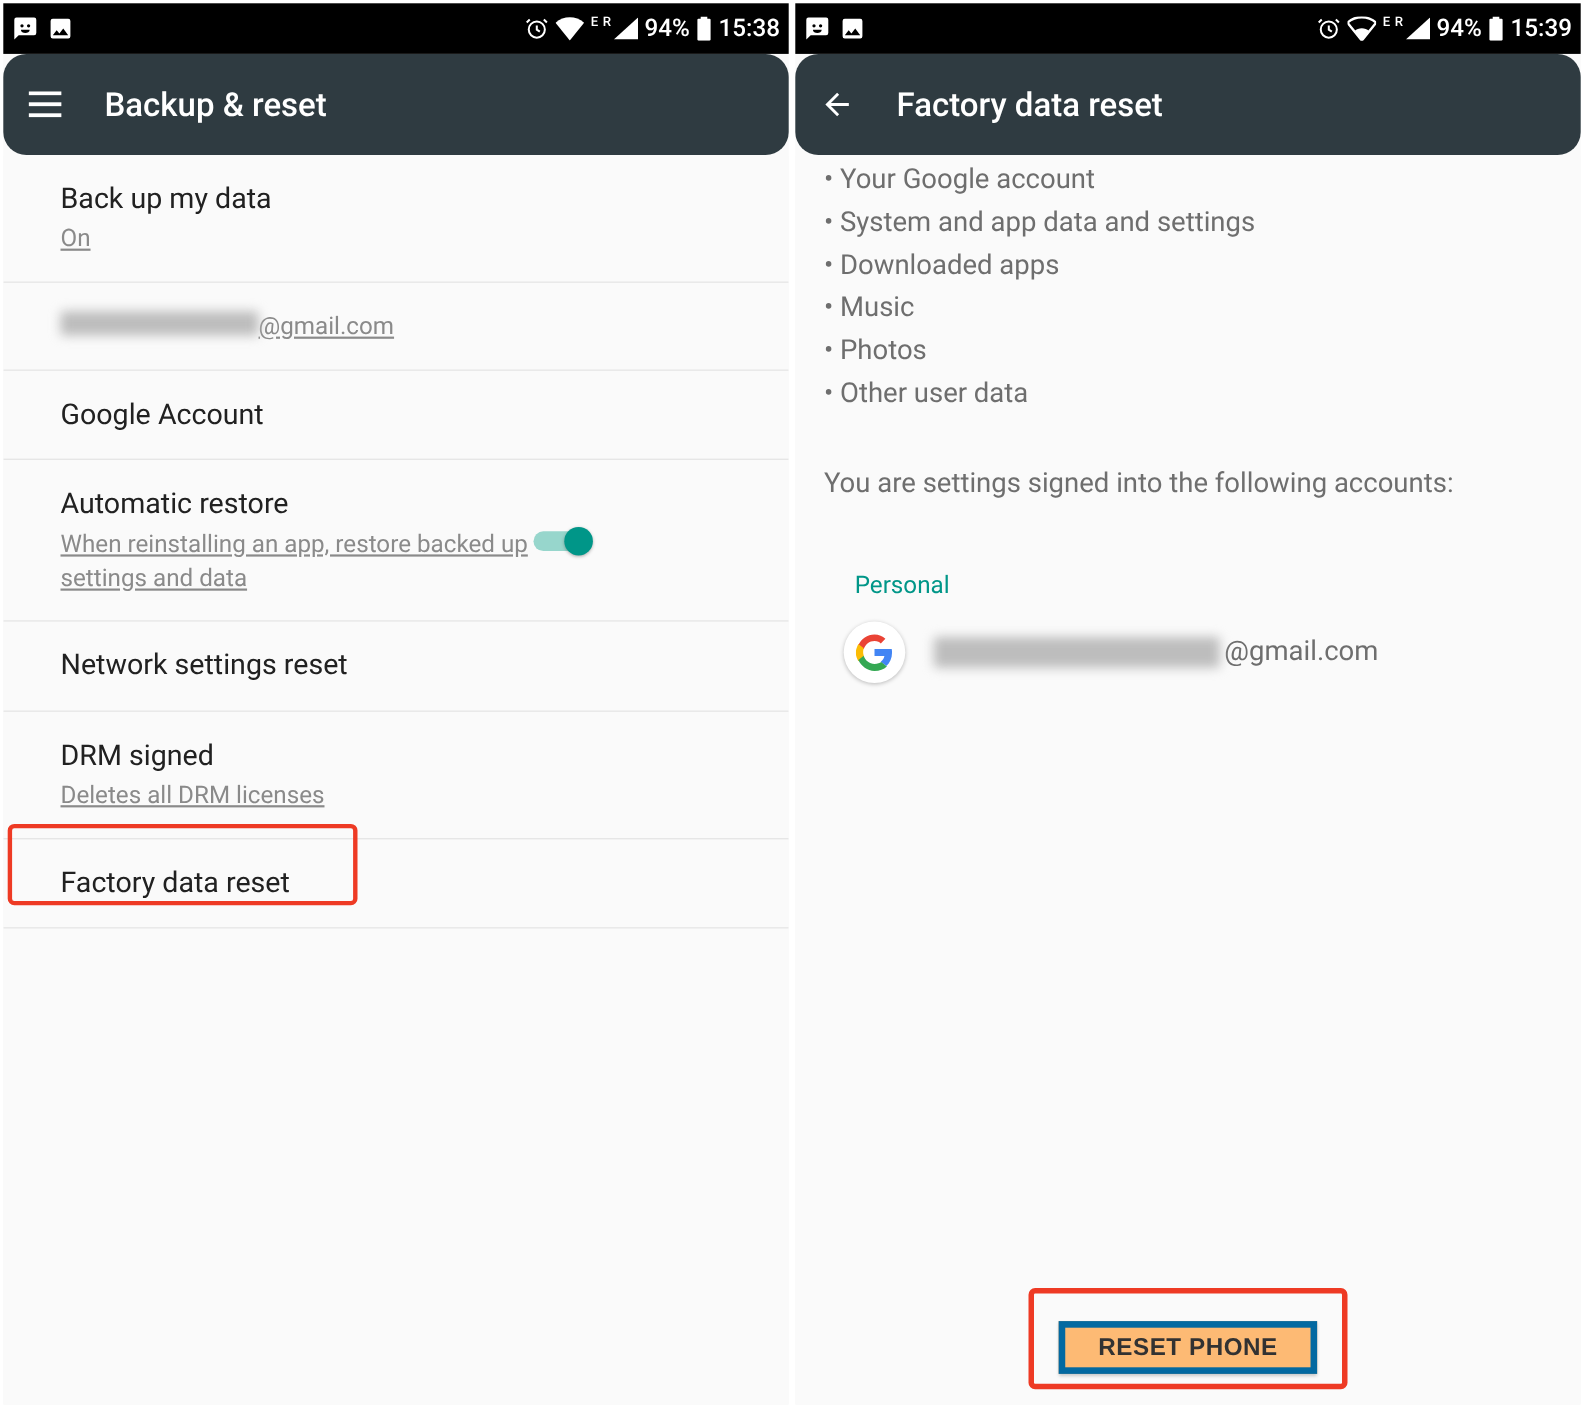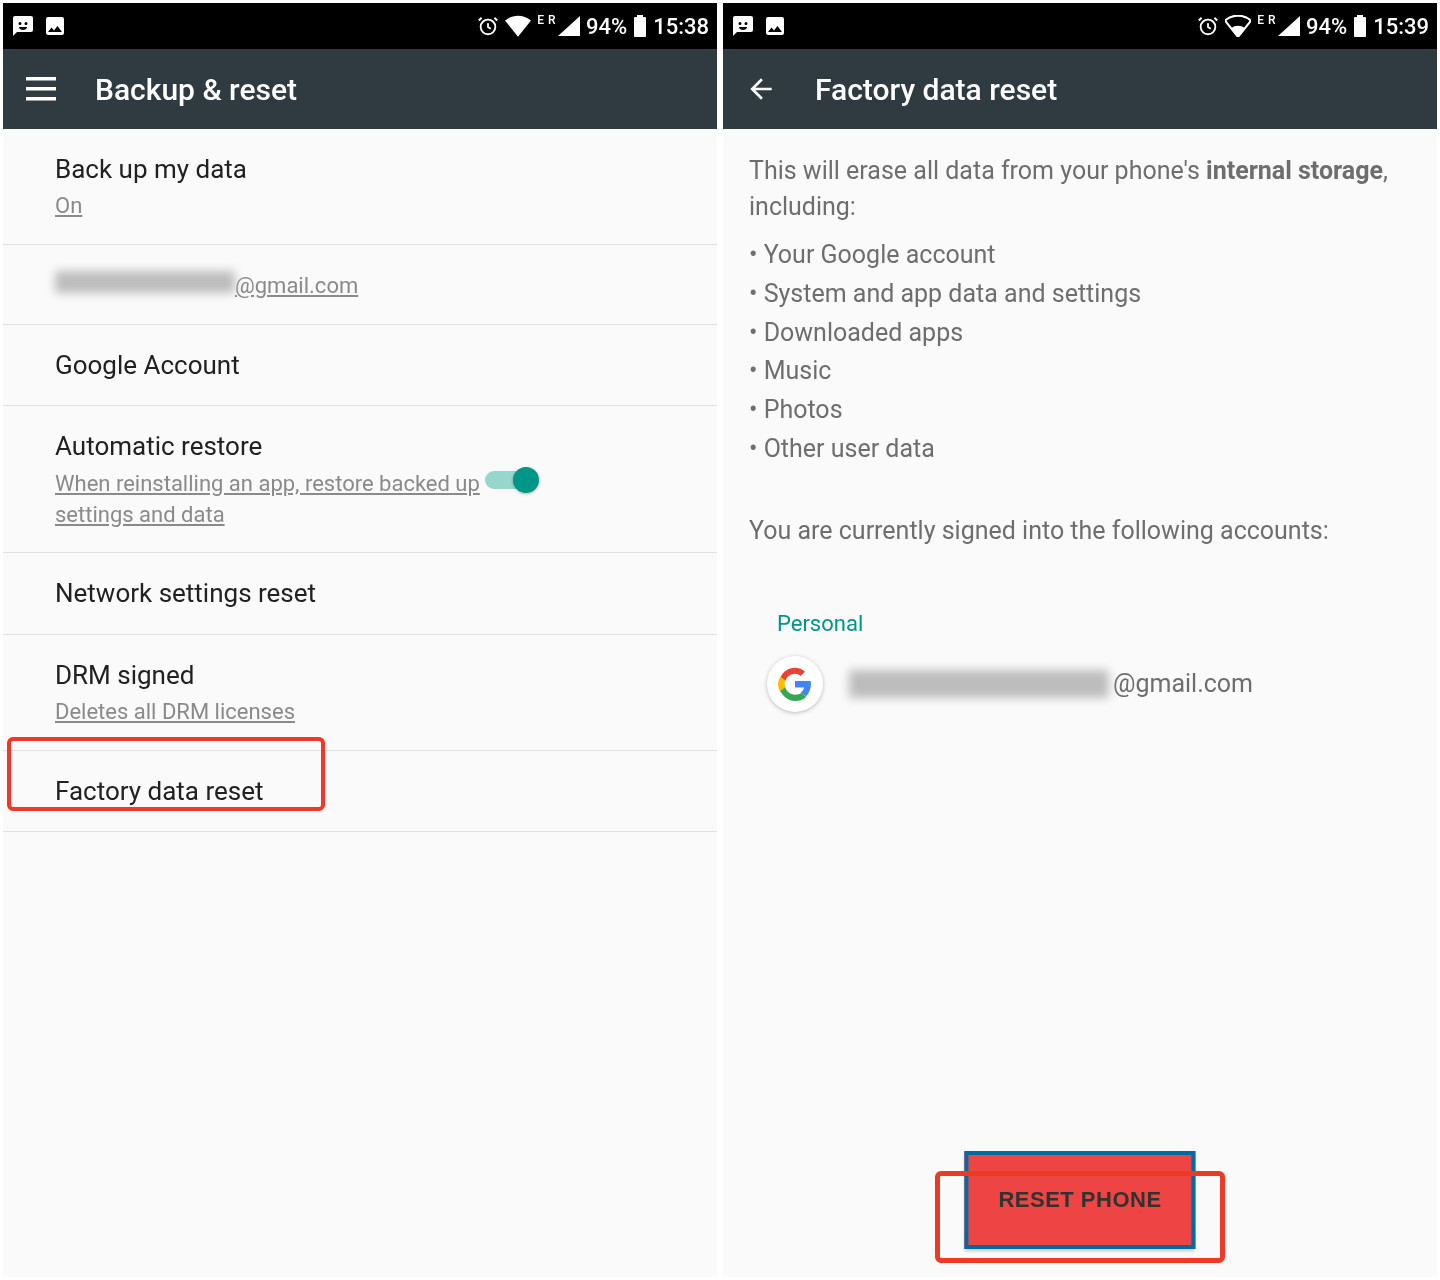--- a/index.html
+++ b/index.html
@@ -31,25 +31,26 @@
     font-weight: 500;
   }
   .status-left { display: flex; gap: 8px; align-items: center; }
   .status-right { margin-left: auto; display: flex; gap: 6px; align-items: center; }
   .status-icon svg { display:block; }
   .er { font-size: 12px; line-height: 1; letter-spacing:0.5px; margin-right:-4px; margin-top:-12px;}
   
   .app-bar {
     background: #2f3b41;
     color: #ffffff;
-    height: 80px;
+    height: 92px;
     display: flex;
     align-items: center;
     padding: 0 20px;
     gap: 36px;
+    border-radius: 21px;
   }
   .app-bar .title { font-size: 30px; font-weight: 500; color:#fff;}
   .menu-icon, .back-icon { width:36px; height:36px; display:flex; align-items:center; justify-content:center; }
   
   .content { flex:1; background:#fafafa; position:relative; overflow:hidden; }
   .list-item {
     padding: 22px 28px;
     border-bottom: 1px solid #e2e2e2;
     display:flex;
     align-items:center;
@@ -101,27 +102,27 @@
     color:#bdbdbd;
     border-radius:3px;
     user-select:none;
   }
   .blur.small { display:inline-block; width:180px; height:22px; }
   .blur.large { display:inline-block; width:260px; height:28px; }
   .reset-btn {
     position:absolute;
     left:50%; transform:translateX(-50%);
     bottom:28px;
-    background:#ef4444;
+    background:#fdba74;
     color:#323232;
     font-size:22px;
     font-weight:700;
     letter-spacing:0.5px;
-    padding: 32px 30px;
-    border:4px solid #0369a1;
+    padding: 5px 30px;
+    border:6px solid #0369a1;
     box-shadow:0 2px 3px rgba(0,0,0,0.2);
   }
   .reset-highlight {
     position:absolute;
     left:50%; transform:translateX(-50%);
     bottom:14px;
     width:290px; height:92px;
     border:5px solid #ee3a24;
     border-radius:6px;
     pointer-events:none;
@@ -284,32 +285,29 @@
   <div class="app-bar">
     <div class="back-icon">
       <svg width="32" height="32" viewBox="0 0 24 24" fill="#fff">
           <path d="M20 11H7.8l5.6-5.6L12 4l-8 8 8 8 1.4-1.4L7.8 13H20z"></path>
         </svg>
     </div>
     <div class="title">Factory data reset</div>
   </div>
 
   <div class="content">
-    <div class="body-text">
-      <span>This will erase all data from your phone's </span><b>internal storage</b><span>, including:</span>
-    </div>
     <div class="bullets">
       <div>• <span>Your Google account</span></div>
       <div>• <span>System and app data and settings</span></div>
       <div>• <span>Downloaded apps</span></div>
       <div>• <span>Music</span></div>
       <div>• <span>Photos</span></div>
       <div>• <span>Other user data</span></div>
     </div>
-    <div class="signed-label">You are currently signed into the following accounts:</div>
+    <div class="signed-label">You are settings signed into the following accounts:</div>
     <div class="personal-label">Personal</div>
     <div class="account-row">
       <div class="g-circle">
         <svg width="34" height="34" viewBox="0 0 48 48">
           <path fill="#EA4335" d="M24 9.5c3.9 0 6.6 1.7 8.1 3.1l5.9-5.9C34.4 3.1 29.7 1 24 1 14.8 1 6.9 6.6 3.3 14.7l6.9 5.4C12 14 17.5 9.5 24 9.5z"></path>
           <path fill="#4285F4" d="M46.5 24.5c0-1.6-.1-3.2-.4-4.7H24v9h12.7c-.5 3-2.2 5.5-4.7 7.2l7.2 5.6C43.7 37.5 46.5 31.6 46.5 24.5z"></path>
           <path fill="#FBBC05" d="M10.2 28.1c-.5-1.4-.8-2.9-.8-4.6s.3-3.2.8-4.6l-6.9-5.4C1.6 17 0 20.6 0 24.5s1.6 7.5 3.3 11l6.9-5.4z"></path>
           <path fill="#34A853" d="M24 48c6.5 0 11.9-2.1 15.9-5.8l-7.2-5.6c-2 1.4-4.7 2.4-8.7 2.4-6.5 0-12-4.5-13.8-10.5l-6.9 5.4C6.9 41.4 14.8 48 24 48z"></path>
         </svg>
       </div>

